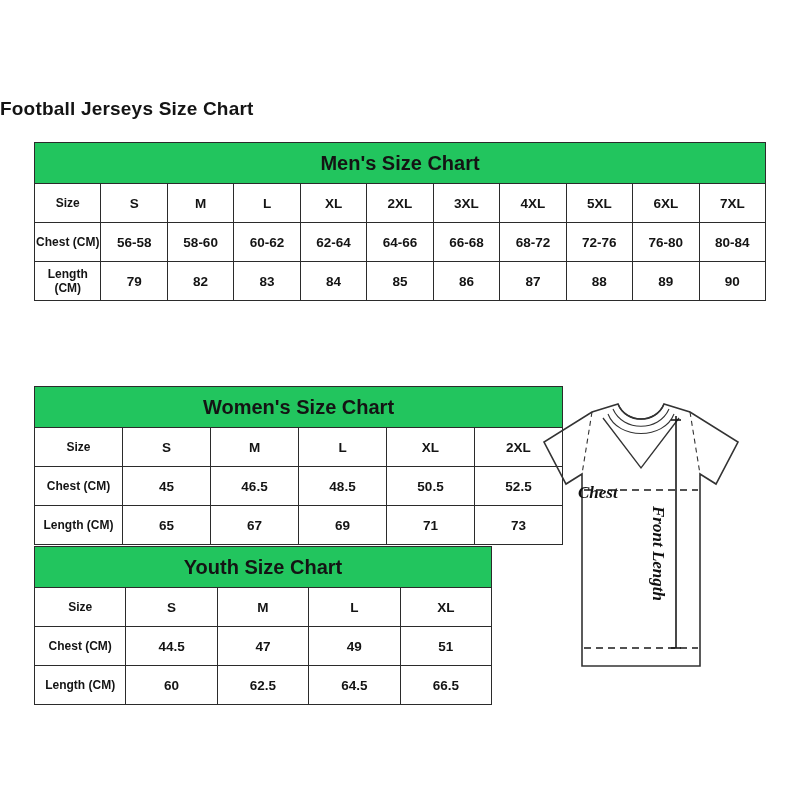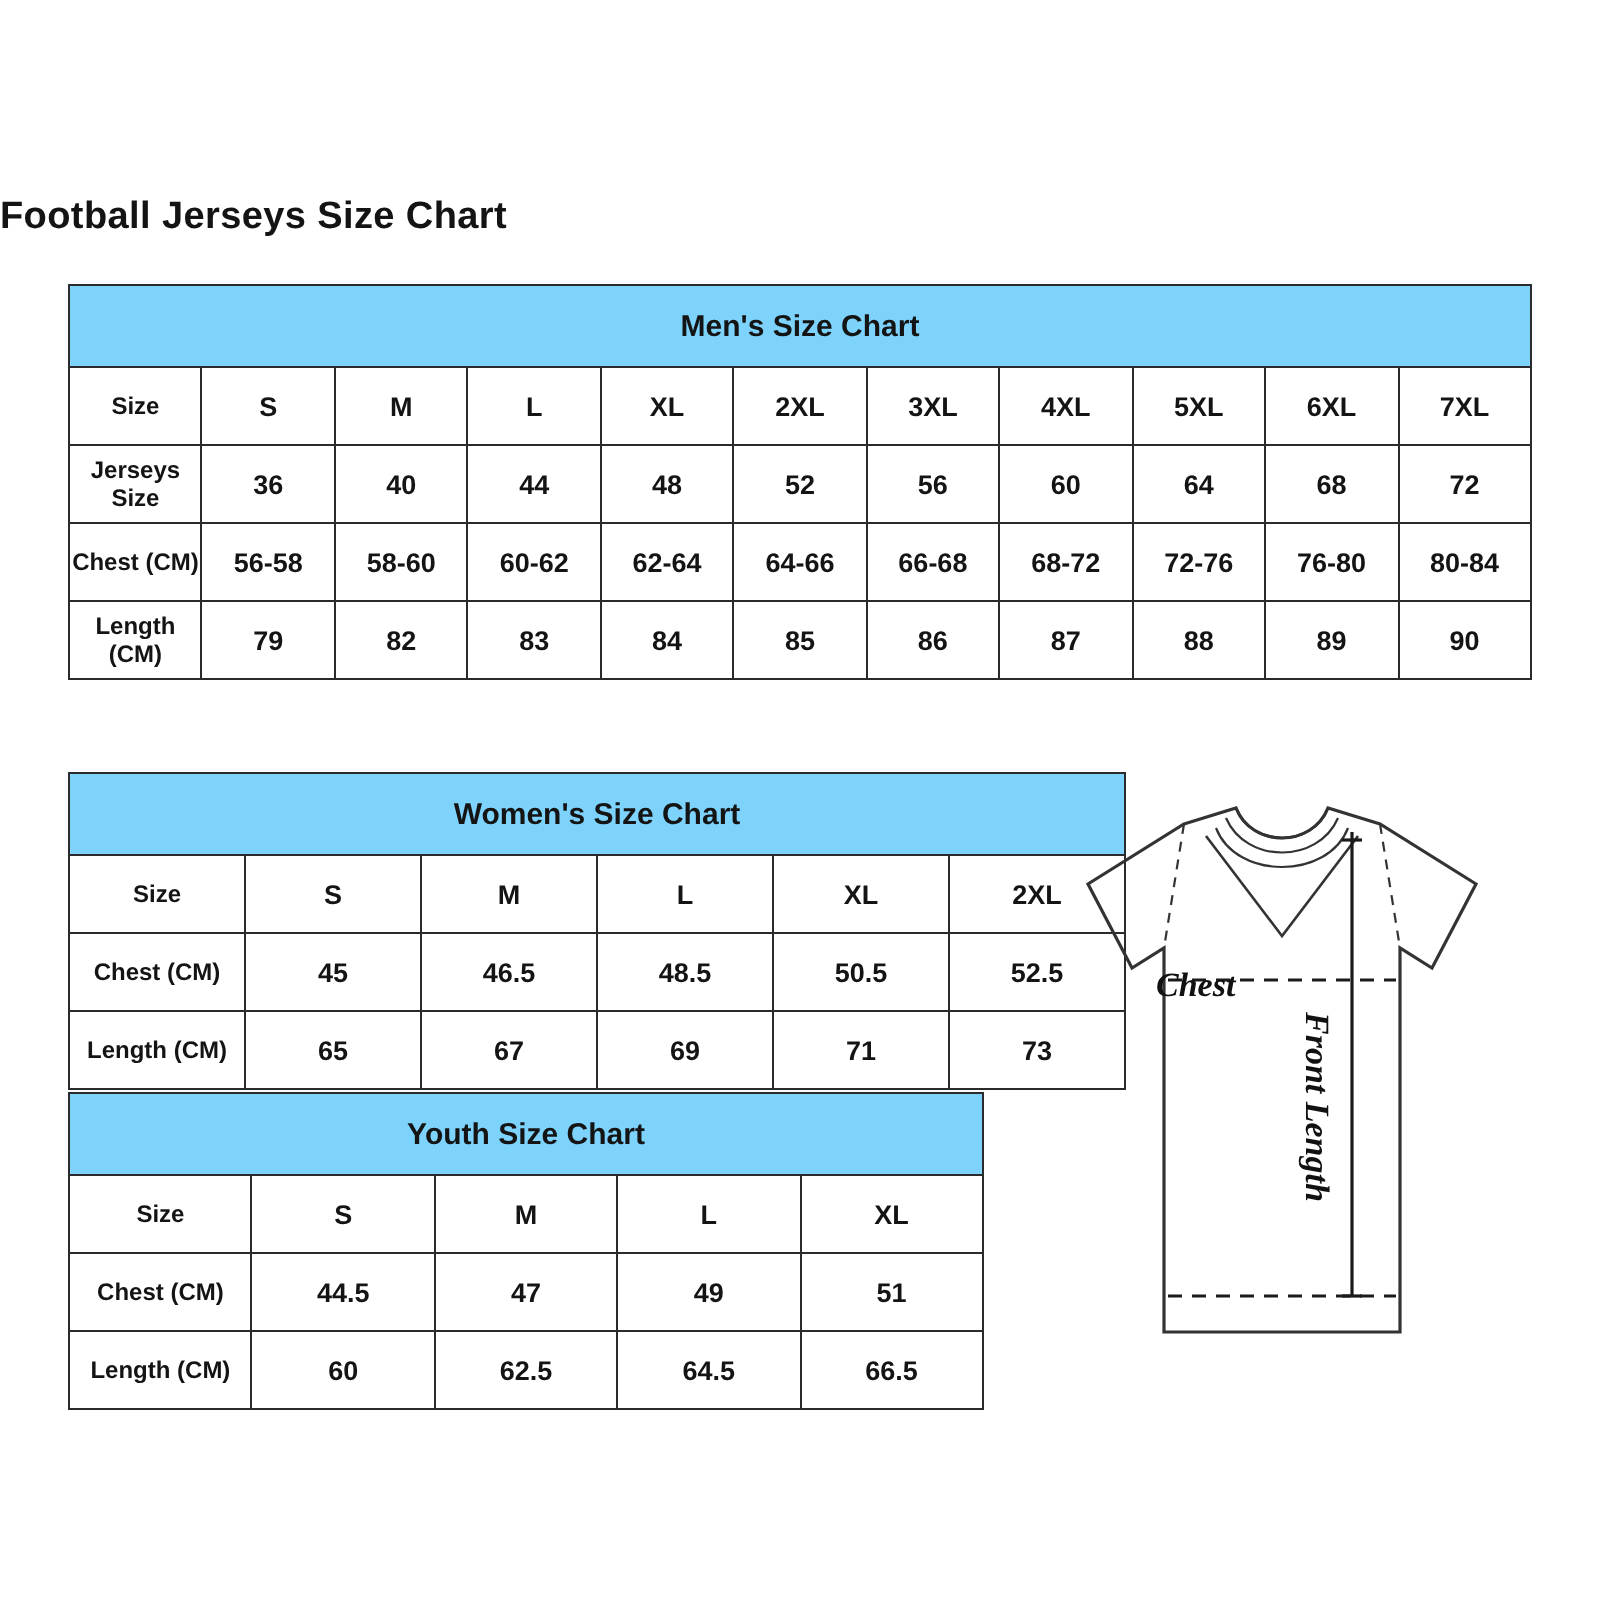--- a/index.html
+++ b/index.html
@@ -44,22 +44,22 @@
     text-align: center;
     vertical-align: middle;
     font-size: 13.5px;
     font-weight: bold;
     color: #141414;
     padding: 0;
     height: 38px;
     background: #ffffff;
   }
   table.chart td.head-band {
-    background: #7dd3fc;
-    font-size: 15px;
+    background: #22c55e;
+    font-size: 20px;
     height: 40px;
   }
   table.chart td.rowlabel {
     font-size: 12px;
   }
 
   
   #mens-table {
     top: 142px;
     left: 34px;
@@ -133,33 +133,20 @@
         <td class="cell">L</td>
         <td class="cell">XL</td>
         <td class="cell">2XL</td>
         <td class="cell">3XL</td>
         <td class="cell">4XL</td>
         <td class="cell">5XL</td>
         <td class="cell">6XL</td>
         <td class="cell">7XL</td>
       </tr>
       <tr>
-        <td class="rowlabel">Jerseys Size</td>
-        <td class="cell">36</td>
-        <td class="cell">40</td>
-        <td class="cell">44</td>
-        <td class="cell">48</td>
-        <td class="cell">52</td>
-        <td class="cell">56</td>
-        <td class="cell">60</td>
-        <td class="cell">64</td>
-        <td class="cell">68</td>
-        <td class="cell">72</td>
-      </tr>
-      <tr>
         <td class="rowlabel">Chest (CM)</td>
         <td class="cell">56-58</td>
         <td class="cell">58-60</td>
         <td class="cell">60-62</td>
         <td class="cell">62-64</td>
         <td class="cell">64-66</td>
         <td class="cell">66-68</td>
         <td class="cell">68-72</td>
         <td class="cell">72-76</td>
         <td class="cell">76-80</td>

